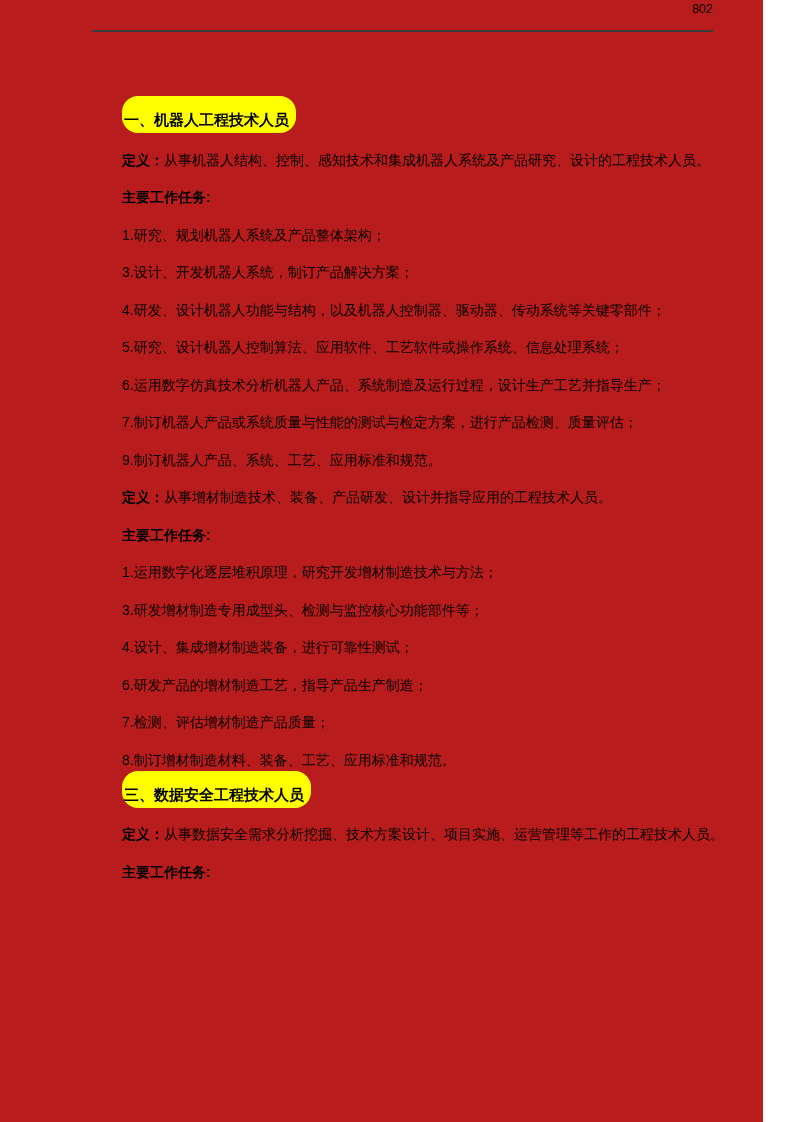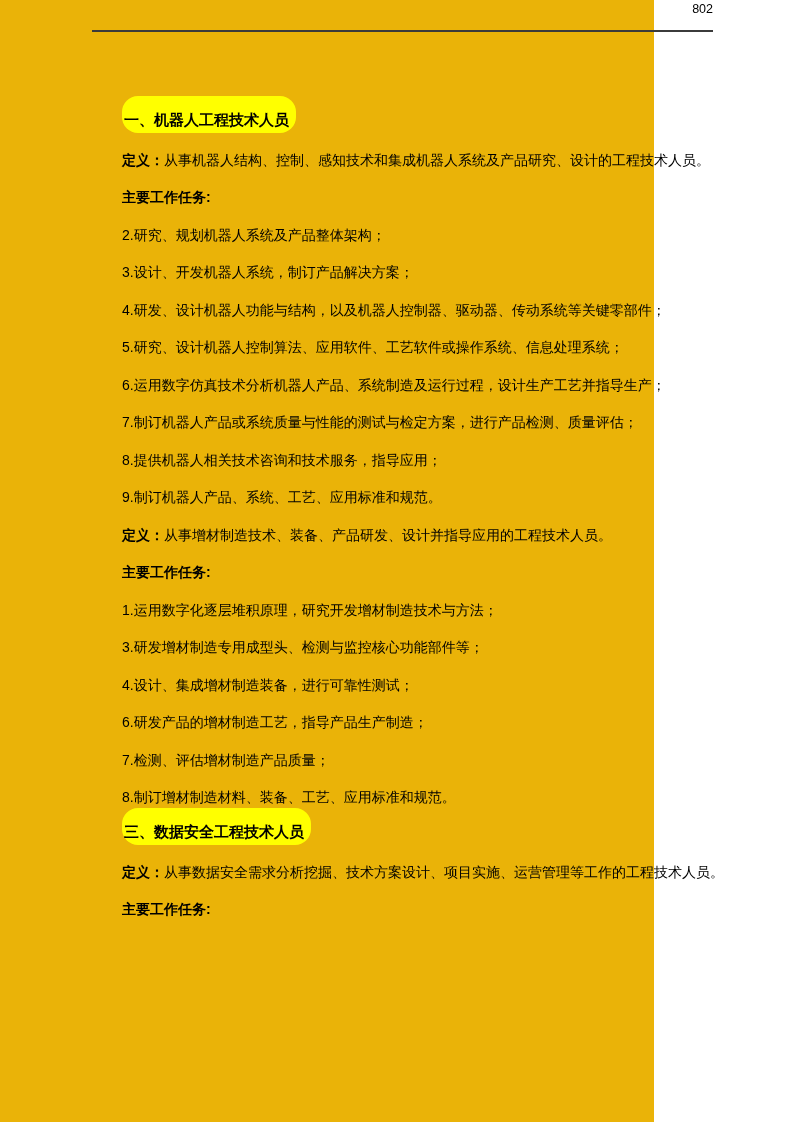--- a/index.html
+++ b/index.html
@@ -9,21 +9,21 @@
   }
   html,body{margin:0;padding:0;}
   body{
     width:793px;height:1122px;
     background:#ffffff;
     color:var(--text);
     font-family:"Liberation Sans","DejaVu Sans",sans-serif;
     position:relative;
     overflow:hidden;
   }
-  .page{position:relative;width:654px;height:1122px;background:#eab308;}
+  .page{position:relative;width:763px;height:1122px;background:#b91c1c;}
   .page-number{
     position:absolute;top:2px;left:92px;width:621px;
     text-align:right;font-size:12.5px;line-height:14px;
     padding-right:3px;
   }
   .header-rule{
     position:absolute;top:30px;left:92px;width:621px;height:2px;
     background:var(--rule);
   }
   .content{
@@ -58,27 +58,26 @@
 <div class="page">
   <div>
     <div class="page-number">802</div>
     <div class="header-rule"></div>
   </div>
   <div class="content" id="content">
       <section>
         <p class="heading-para"><span class="highlight"><span class="heading-text">一、机器人工程技术人员</span></span></p>
         <p class="para"><span class="bold">定义：</span><span>从事机器人结构、控制、感知技术和集成机器人系统及产品研究、设计的工程技术人员。</span></p>
         <p class="para bold">主要工作任务:</p>
-        <p class="para">2.研究、规划机器人系统及产品整体架构；</p>
+        <p class="para">1.研究、规划机器人系统及产品整体架构；</p>
         <p class="para">3.设计、开发机器人系统，制订产品解决方案；</p>
         <p class="para">4.研发、设计机器人功能与结构，以及机器人控制器、驱动器、传动系统等关键零部件；</p>
         <p class="para">5.研究、设计机器人控制算法、应用软件、工艺软件或操作系统、信息处理系统；</p>
         <p class="para">6.运用数字仿真技术分析机器人产品、系统制造及运行过程，设计生产工艺并指导生产；</p>
         <p class="para">7.制订机器人产品或系统质量与性能的测试与检定方案，进行产品检测、质量评估；</p>
-        <p class="para">8.提供机器人相关技术咨询和技术服务，指导应用；</p>
         <p class="para">9.制订机器人产品、系统、工艺、应用标准和规范。</p>
       </section>
       <section>
         <p class="para"><span class="bold">定义：</span><span>从事增材制造技术、装备、产品研发、设计并指导应用的工程技术人员。</span></p>
         <p class="para bold">主要工作任务:</p>
         <p class="para">1.运用数字化逐层堆积原理，研究开发增材制造技术与方法；</p>
         <p class="para">3.研发增材制造专用成型头、检测与监控核心功能部件等；</p>
         <p class="para">4.设计、集成增材制造装备，进行可靠性测试；</p>
         <p class="para">6.研发产品的增材制造工艺，指导产品生产制造；</p>
         <p class="para">7.检测、评估增材制造产品质量；</p>

